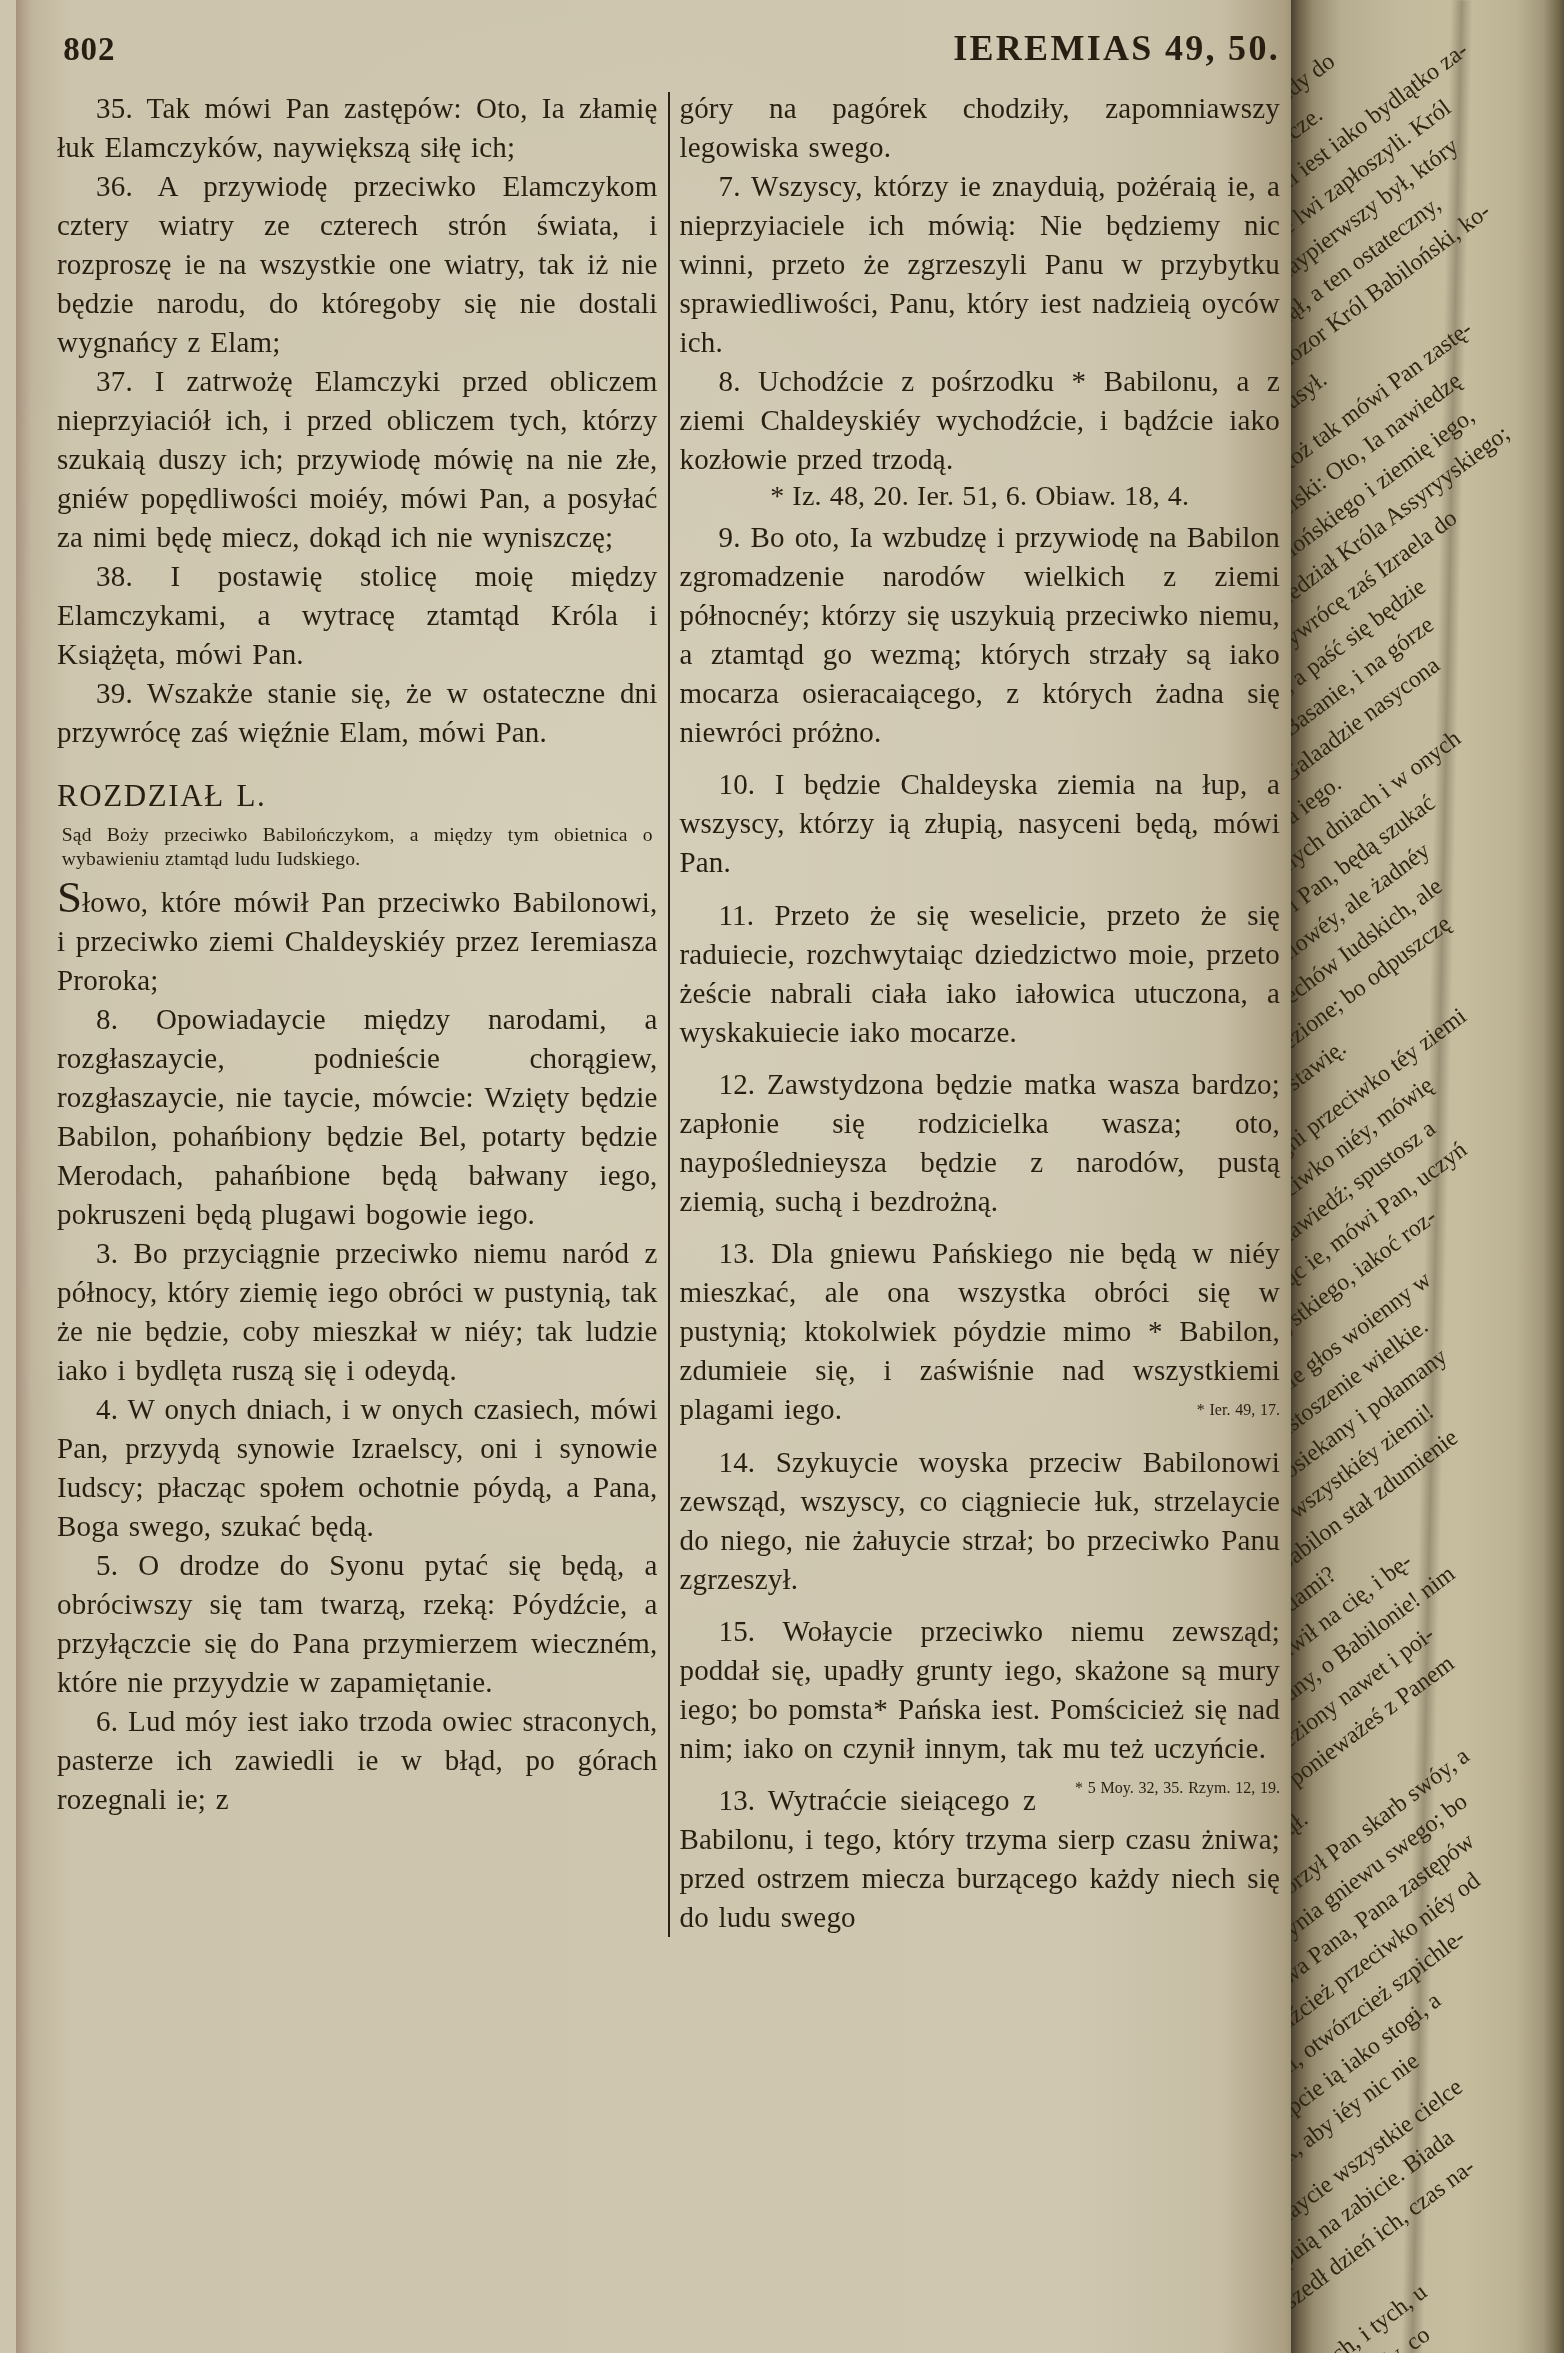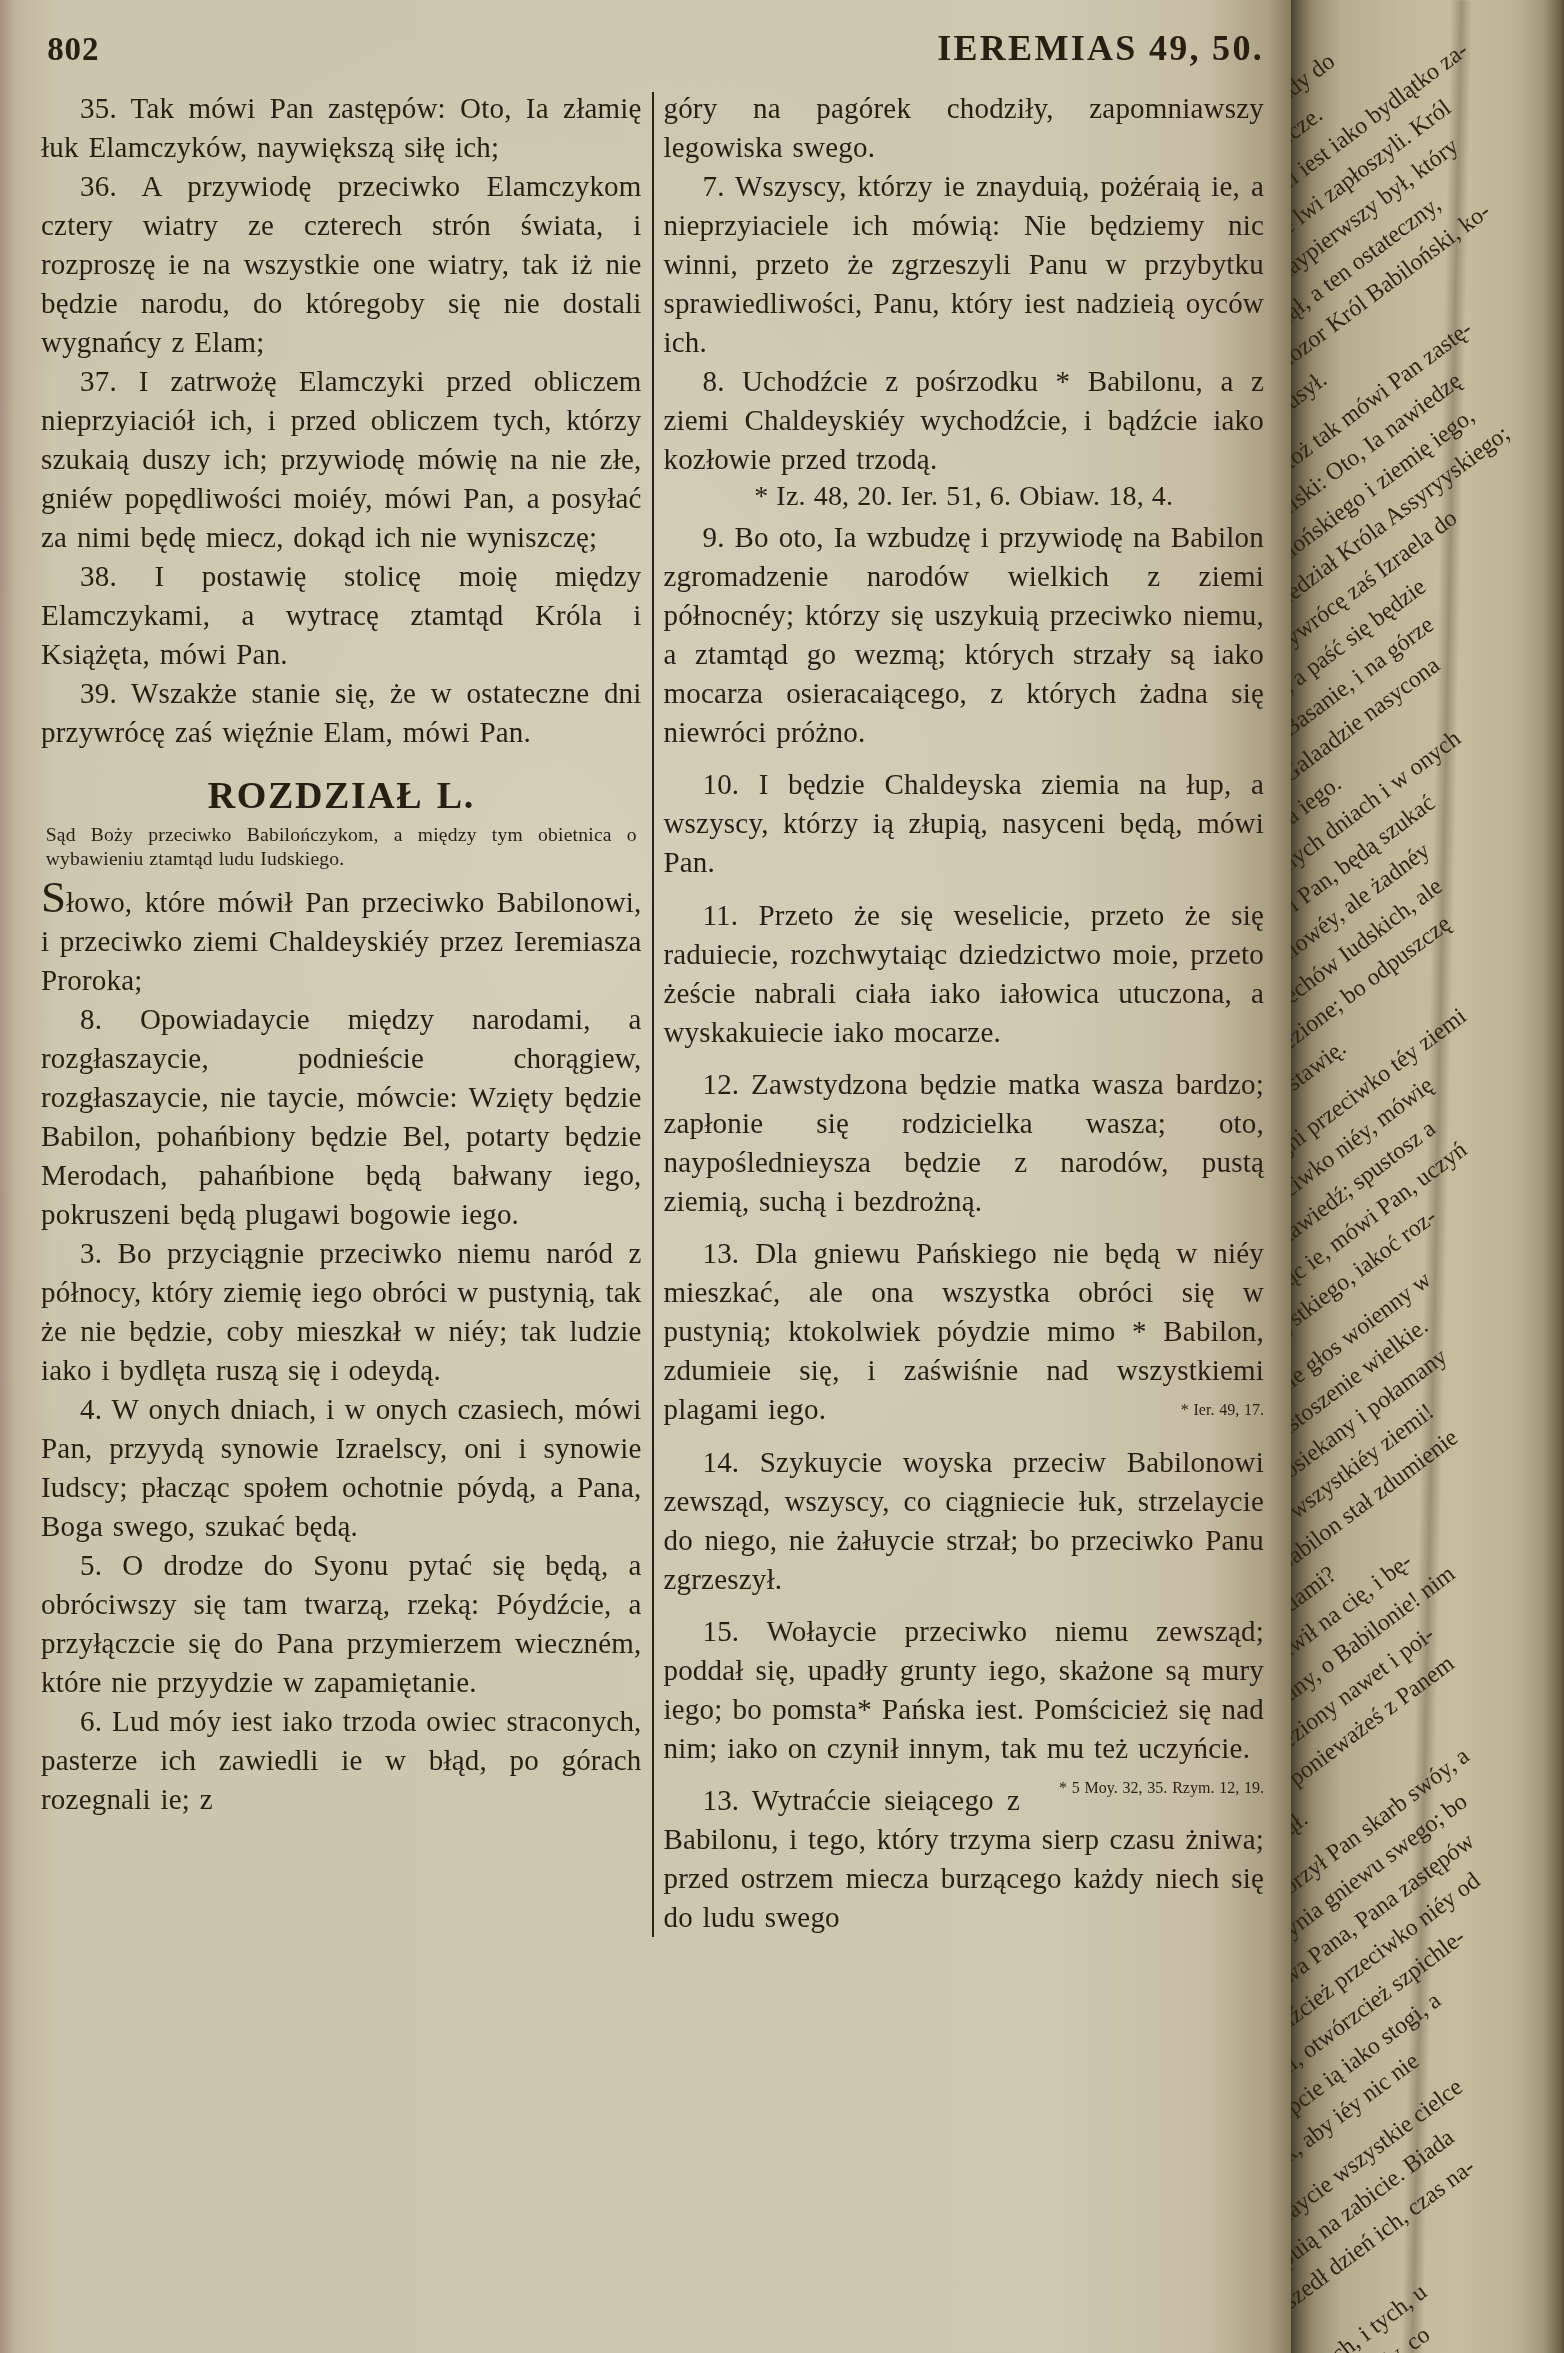--- a/index.html
+++ b/index.html
@@ -7,21 +7,21 @@
     position: relative;
     width: 1565px;
     height: 2354px;
     overflow: hidden;
     font-family: "Liberation Serif", "DejaVu Serif", serif;
     color: #281f12;
     background: #cdc5ae;
   }
   .page-main {
     position: absolute;
-    top: 0; left: 0;
+    top: 0; left: 16px;
     width: 1291px;
     height: 2354px;
     padding: 20.3px 27px 0 41px;
     box-sizing: border-box;
     background:
       radial-gradient(ellipse 939px 1330px at 42% 38%, rgba(255,253,244,0.16), rgba(255,253,244,0) 70%),
       linear-gradient(90deg, #a8917f 0px, #c0b59c 15.6px, #ccc4ac 55px, #cfc7b0 1056px, #c6bda4 1205px, #ab9f82 1269px, #887c60 1291px);
   }
   .page-header { position: relative; height: 69px; }
   .page-num {
@@ -38,22 +38,22 @@
     font-size: 29px;
     line-height: 39px;
     text-align: justify;
     word-spacing: 2.3px;
     letter-spacing: 0.2px;
   }
   .col p { margin: 0; text-indent: 39px; }
   .divider { width: 2.3px; background: #2a2114; margin: 3.1px 9.4px 0 10.2px; }
   p.noindent { text-indent: 0; }
   .chapter-heading {
-    text-align: center; font-weight: bold;
-    font-size: 38px; letter-spacing: 1.6px;
+    text-align: left; font-weight: normal;
+    font-size: 31px; letter-spacing: 1.6px;
     margin: 23.5px 0 7.8px;
   }
   p.chapter-summary {
     font-size: 19.6px; line-height: 24px;
     text-indent: 0; text-align: justify;
     margin: 0 4.7px 12.5px; word-spacing: 0.8px;
   }
   p.opening { text-indent: 0; }
   .initial { font-size: 45px; line-height: 0; letter-spacing: 0; }
   p.ref-line {

